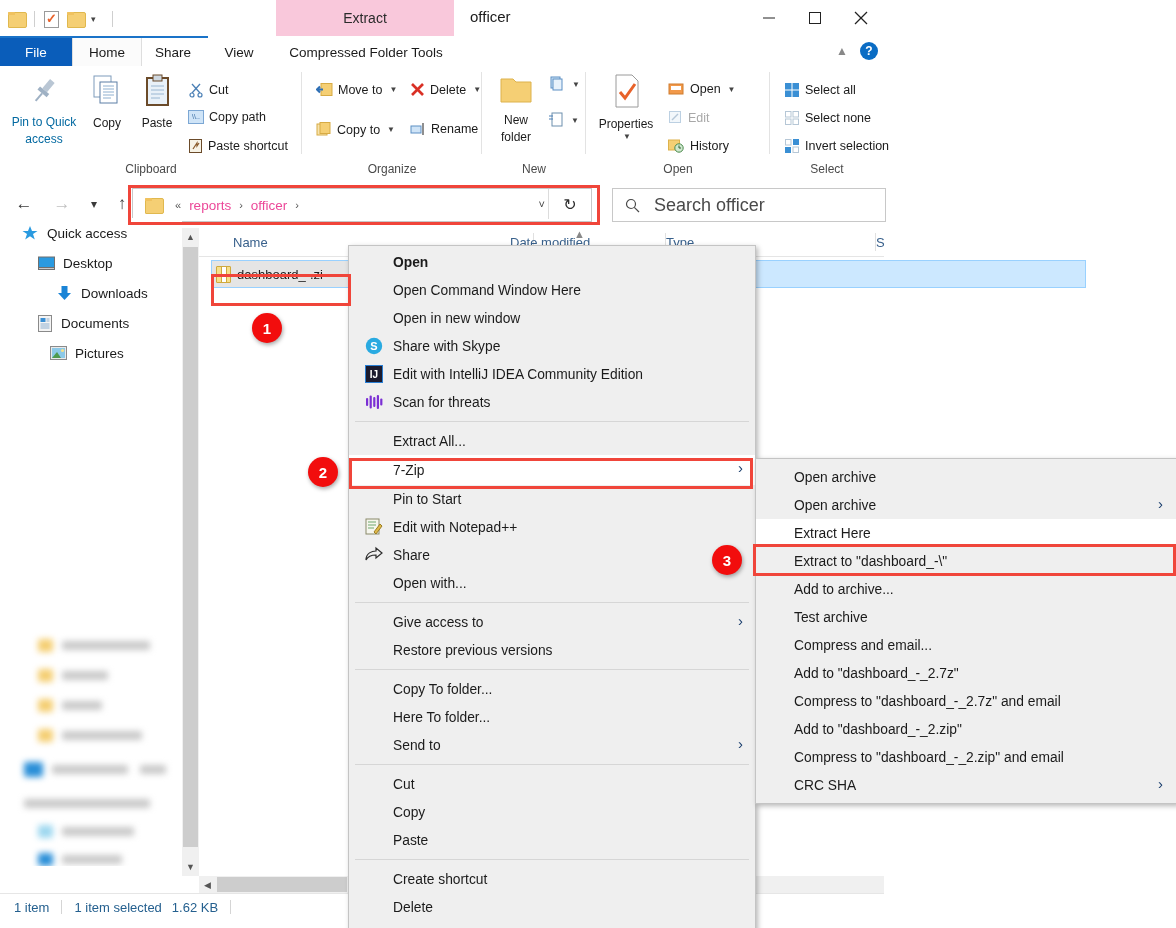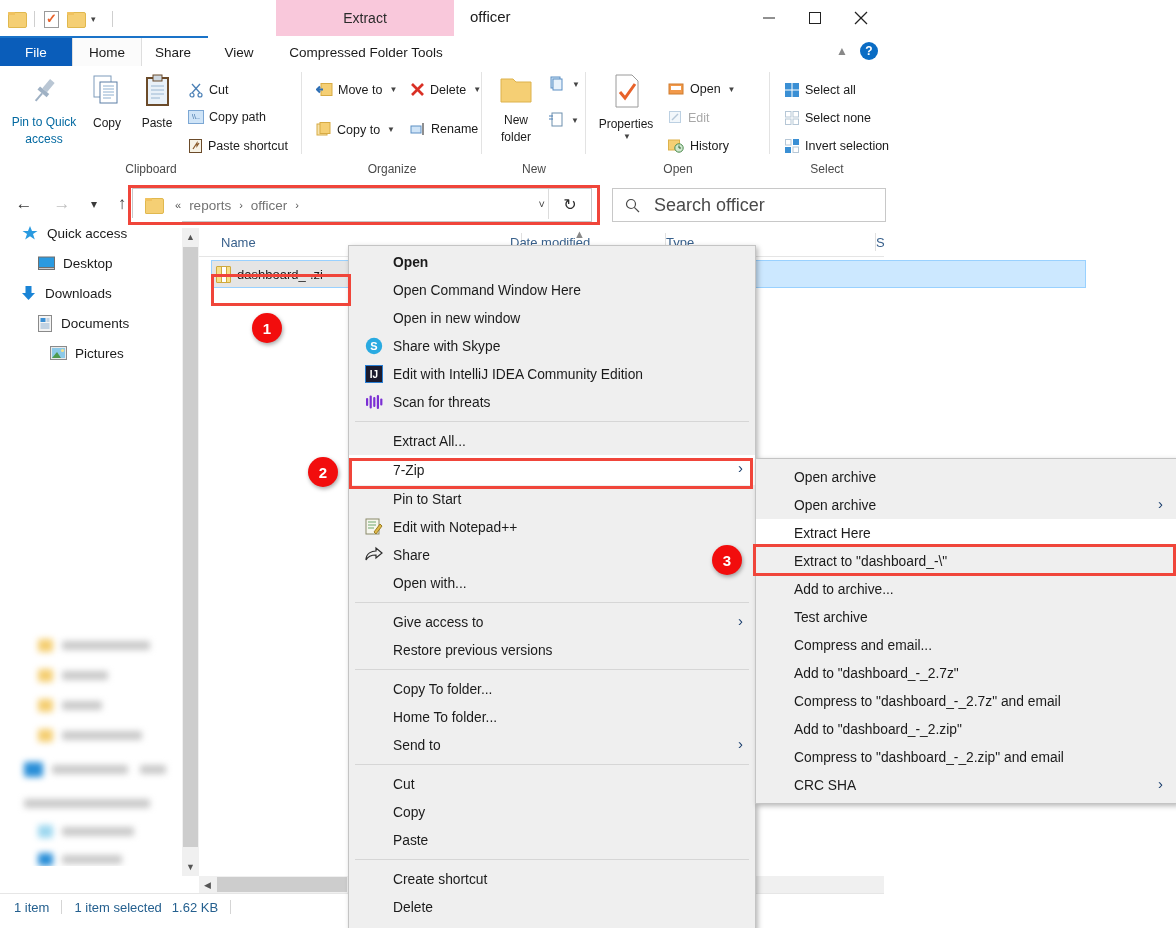--- a/index.html
+++ b/index.html
@@ -86,21 +86,21 @@
   .ic-blue { width:14px;height:12px;background:#cfe4f7;border:1px solid #7ca7d4;}
 
   
   .addrrow { position:absolute; left:0; top:180px; width:884px; height:48px; background:#fff;
              border-bottom:1px solid #e2e2e2; }
   .navbtn { position:absolute; top:12px; width:24px; height:24px; display:flex; align-items:center;
             justify-content:center; font-size:17px; color:#3a3a3a; }
   .navbtn.dim { color:#c0c0c0; }
   .addrbox { position:absolute; left:132px; top:8px; width:458px; height:32px; border:1px solid #c8c8c8;
              background:#fff; display:flex; align-items:center; }
-  .crumb { font-size:13.5px; color:#737373; padding:0 1px; }
+  .crumb { font-size:13.5px; color:#ec4899; padding:0 1px; }
   .crumb-sep { font-size:11px; color:#555; padding:0 7px; }
   .addr-caret { position:absolute; right:46px; top:9px; font-size:11px; color:#444; }
   .addr-refresh { position:absolute; right:0px; top:0px; width:42px; height:30px;
                   border-left:1px solid #dcdcdc; display:flex; align-items:center; justify-content:center;
                   font-size:16px; color:#2e2e2e; }
   .searchbox { position:absolute; left:612px; top:8px; width:260px; height:32px; border:1px solid #c8c8c8;
                background:#fff; display:flex; align-items:center; padding-left:12px; gap:14px; }
   .search-ph { font-size:18px; color:#4a4a4a; }
 
   
@@ -492,21 +492,21 @@
 
       <div class="navitem" style="top:30px; padding-left:38px;">
         <svg width="17" height="15" viewBox="0 0 17 15">
           <rect x="0.5" y="1" width="16" height="11" fill="#2a9ae0" stroke="#6f6f6f"></rect>
           <rect x="0.5" y="11.5" width="16" height="2" fill="#c9c9c9" stroke="#6f6f6f"></rect>
         </svg>
         <span class="nlabel">Desktop</span>
 
       </div>
 
-      <div class="navitem" style="top:60px; padding-left:20px;">
+      <div class="navitem" style="top:60px; padding-left:56px;">
         <svg width="17" height="16" viewBox="0 0 17 16">
           <rect x="5.5" y="1" width="6" height="7" fill="#1a84d6"></rect>
           <path d="M2 8 L15 8 L8.5 15 Z" fill="#1a84d6"></path>
         </svg>
         <span class="nlabel">Downloads</span>
 
       </div>
 
       <div class="navitem" style="top:90px; padding-left:38px;">
         <svg width="15" height="17" viewBox="0 0 15 17">
@@ -574,21 +574,21 @@
     </div>
 
     <div class="navscroll">
       <div class="arr" style="top:0px;">▲</div>
       <div class="thumb"></div>
       <div class="arr" style="bottom:0px;">▼</div>
     </div>
 
     <div class="listpane">
       <div class="colhdr">
-        <div class="col" style="left:0; width:301px; padding-left:22px;">
+        <div class="col" style="left:0; width:301px; padding-left:34px;">
           <span>Name</span>
           <span class="vs"></span>
         </div>
         <div class="col" style="left:301px; width:156px; padding-left:10px;">
           <span>Date modified</span>
           <span class="vs"></span>
         </div>
         <div class="col" style="left:457px; width:210px; padding-left:10px;">
           <span>Type</span>
           <span class="vs"></span>
@@ -718,21 +718,21 @@
     <div class="mi">
       <span>Restore previous versions</span>
     </div>
 
     <div class="msep"></div>
 
     <div class="mi">
       <span>Copy To folder...</span>
     </div>
     <div class="mi">
-      <span>Home To folder...</span>
+      <span>Here To folder...</span>
     </div>
     <div class="mi">
       <span>Send to</span>
       <span class="sub">›</span>
     </div>
 
     <div class="msep"></div>
 
     <div class="mi">
       <span>Cut</span>

